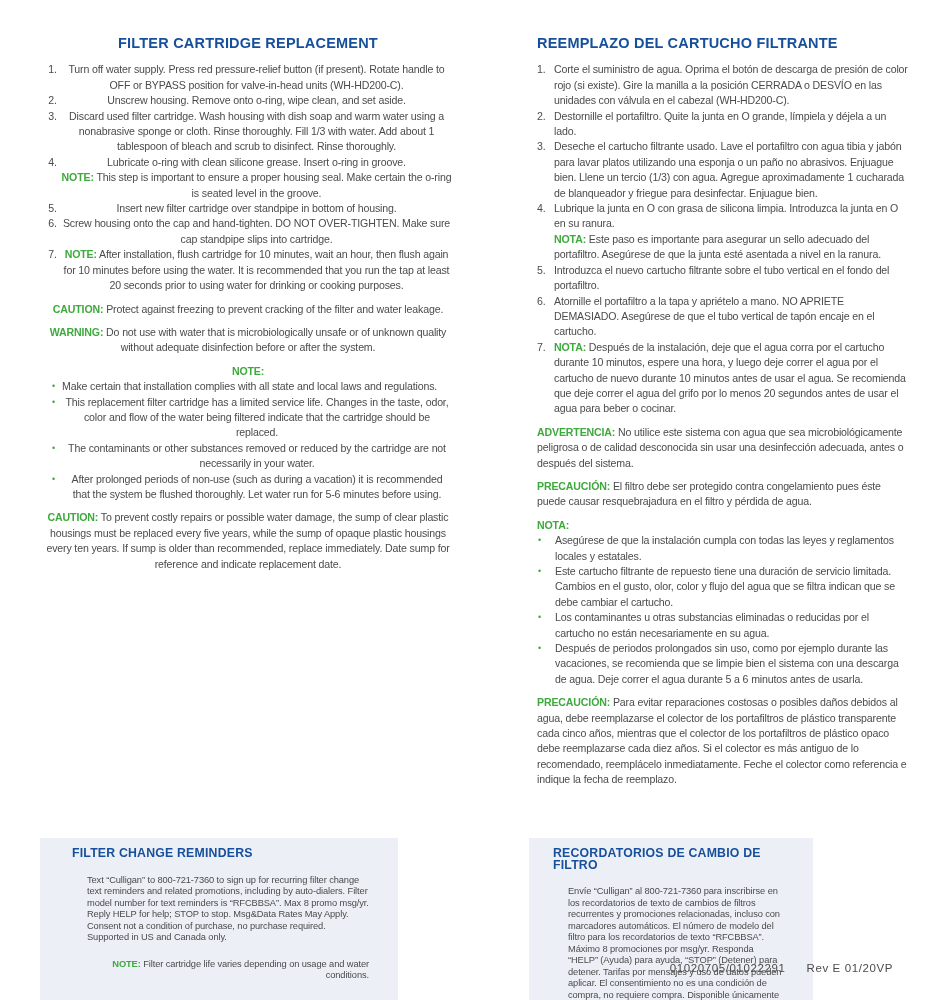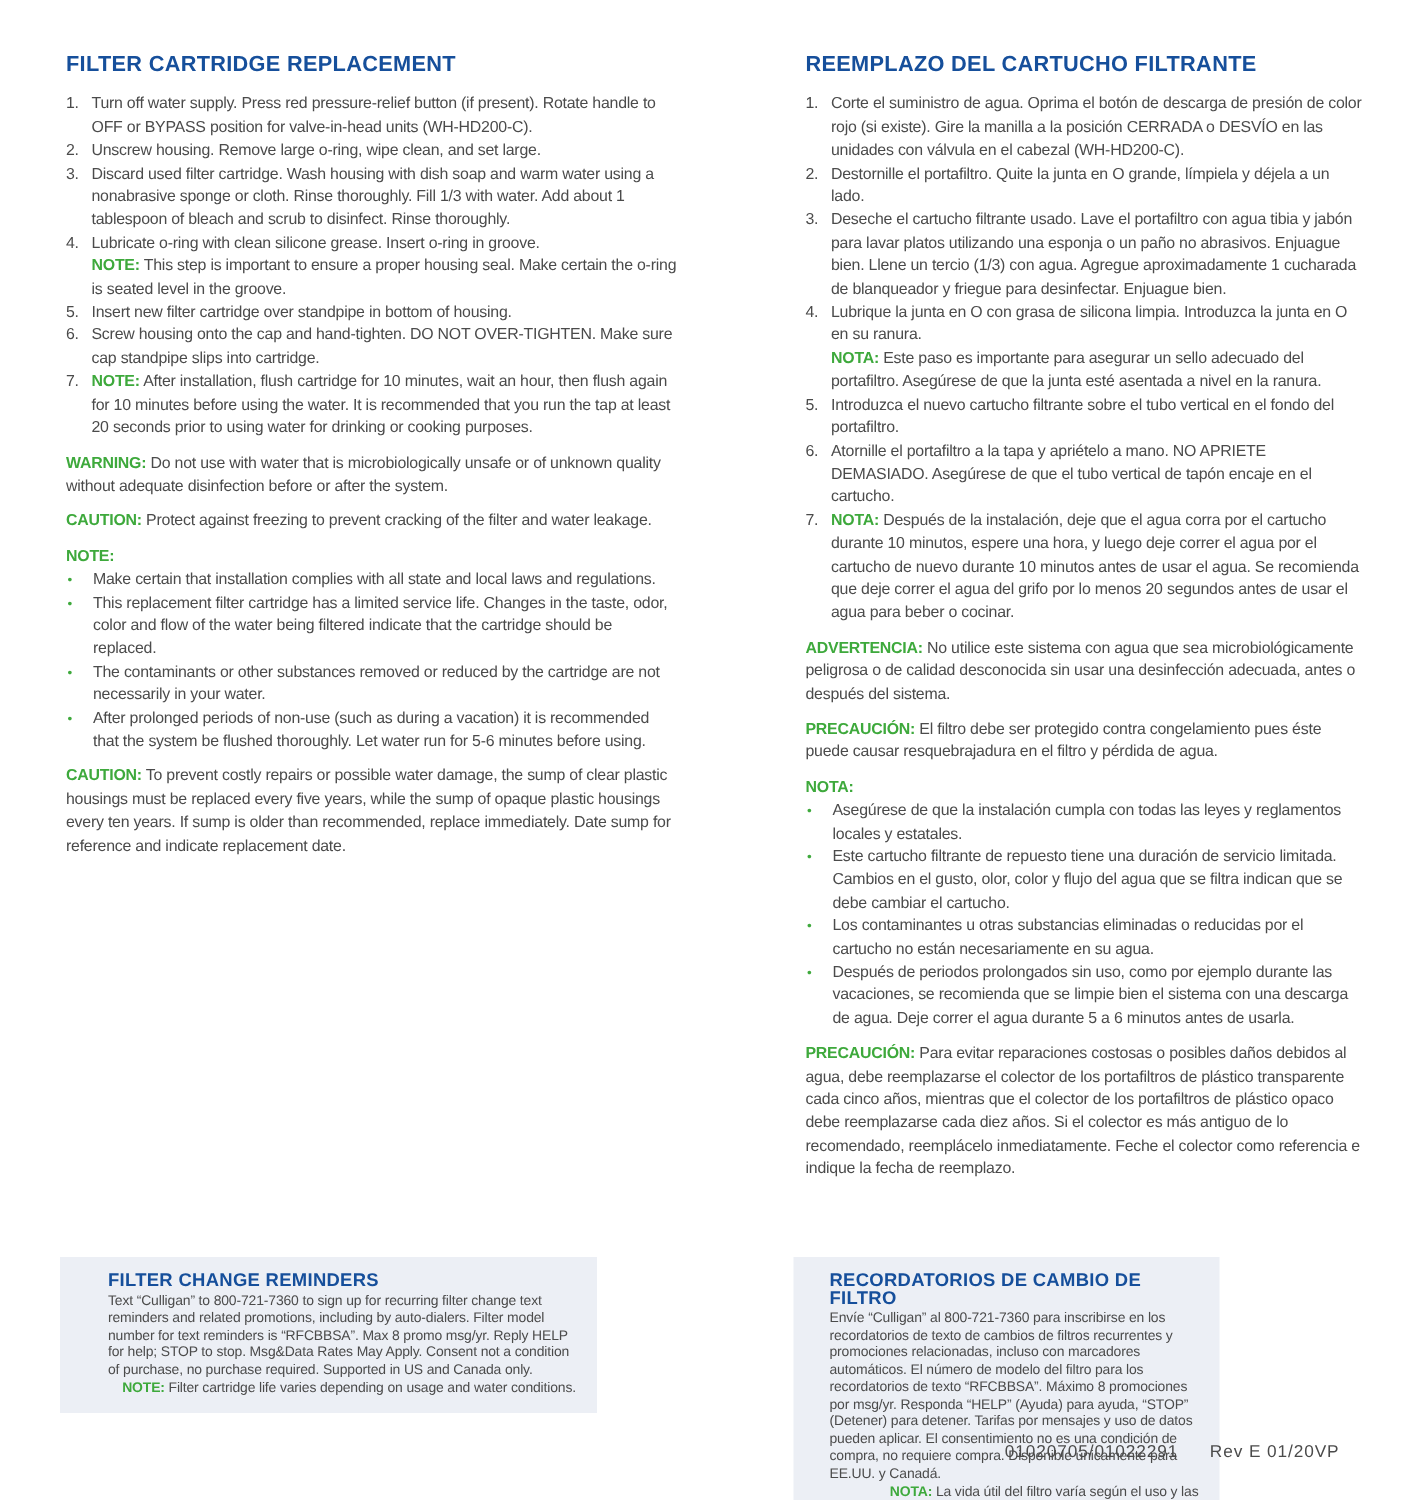--- a/index.html
+++ b/index.html
@@ -2,21 +2,21 @@
 <html><head>
 <meta charset="utf-8">
 <style>
   html,body{margin:0;padding:0;}
   body{
     width:941px;height:1000px;background:#ffffff;position:relative;
     font-family:"Liberation Sans",sans-serif;color:#4b4b4b;
     -webkit-font-smoothing:antialiased;
   }
   .col{position:absolute;top:36px;font-size:10.6px;line-height:15.4px;letter-spacing:-0.15px;}
-  .col-en{left:44px;width:408px;}
+  .col-en{left:44px;width:408px;text-align:center;}
   .col-es{left:537px;width:372px;}
   .title{
     font-size:14.5px;font-weight:bold;color:#164F9B;letter-spacing:0.2px;
     margin:0 0 11px 0;
   }
   ol.steps{list-style:none;margin:0;padding:0;}
   li.step{display:flex;margin:0;}
   .num{width:17px;flex:0 0 17px;}
   .stext{flex:1;}
   .lbl{font-weight:bold;color:#3EA93C;}
@@ -27,21 +27,21 @@
   .box{
     position:absolute;top:838px;min-height:88px;background:#ECEFF5;
     padding:10px 14px 10px 24px;box-sizing:border-box;
     font-size:9.3px;line-height:11.5px;letter-spacing:-0.1px;
   }
   .box-en{left:40px;width:358px;padding-left:32px;}
   .box-es{left:529px;width:284px;}
   .box h2{
     margin:0 0 2px 0;font-size:12.3px;font-weight:bold;color:#164F9B;letter-spacing:0.2px;
   }
-  .box p{margin:0;}
+  .box p{margin:15px;}
   .box .box-note{margin-top:1px;text-align:right;}
   .footer{
     position:absolute;top:962px;right:48px;
     font-size:11.5px;color:#4b4b4b;letter-spacing:0.6px;
   }
   .footer .rev{margin-left:10px;padding-left:11px;}
 </style>
 </head>
 <body>
 
@@ -49,21 +49,21 @@
 
   <section class="col col-en">
     <h1 class="title">FILTER CARTRIDGE REPLACEMENT</h1>
     <ol class="steps">
       <li class="step">
         <span class="num">1.</span>
         <div class="stext">Turn off water supply. Press red pressure-relief button (if present). Rotate handle to OFF or BYPASS position for valve-in-head units (WH-HD200-C).</div>
       </li>
       <li class="step">
         <span class="num">2.</span>
-        <div class="stext">Unscrew housing. Remove large o-ring, wipe clean, and set large.</div>
+        <div class="stext">Unscrew housing. Remove onto o-ring, wipe clean, and set aside.</div>
       </li>
       <li class="step">
         <span class="num">3.</span>
         <div class="stext">Discard used filter cartridge. Wash housing with dish soap and warm water using a nonabrasive sponge or cloth. Rinse thoroughly. Fill 1/3 with water. Add about 1 tablespoon of bleach and scrub to disinfect. Rinse thoroughly.</div>
       </li>
       <li class="step">
         <span class="num">4.</span>
         <div class="stext">
           <span>Lubricate o-ring with clean silicone grease. Insert o-ring in groove.</span>
           <div class="note-line">
@@ -84,26 +84,26 @@
         <span class="num">7.</span>
         <div class="stext">
           <div class="note-line">
             <span class="lbl">NOTE:</span>
             <span>After installation, flush cartridge for 10 minutes, wait an hour, then flush again for 10 minutes before using the water. It is recommended that you run the tap at least 20 seconds prior to using water for drinking or cooking purposes.</span>
           </div>
         </div>
       </li>
     </ol>
     <p class="para">
+      <span class="lbl">CAUTION:</span>
+      <span>Protect against freezing to prevent cracking of the filter and water leakage.</span>
+    </p>
+    <p class="para">
       <span class="lbl">WARNING:</span>
       <span>Do not use with water that is microbiologically unsafe or of unknown quality without adequate disinfection before or after the system.</span>
-    </p>
-    <p class="para">
-      <span class="lbl">CAUTION:</span>
-      <span>Protect against freezing to prevent cracking of the filter and water leakage.</span>
     </p>
     <div class="note-block">
       <div class="lbl">NOTE:</div>
       <div class="bullet">
         <span class="dot">•</span>
         <span>Make certain that installation complies with all state and local laws and regulations.</span>
       </div>
       <div class="bullet">
         <span class="dot">•</span>
         <span>This replacement filter cartridge has a limited service life. Changes in the taste, odor, color and flow of the water being filtered indicate that the cartridge should be replaced.</span>

